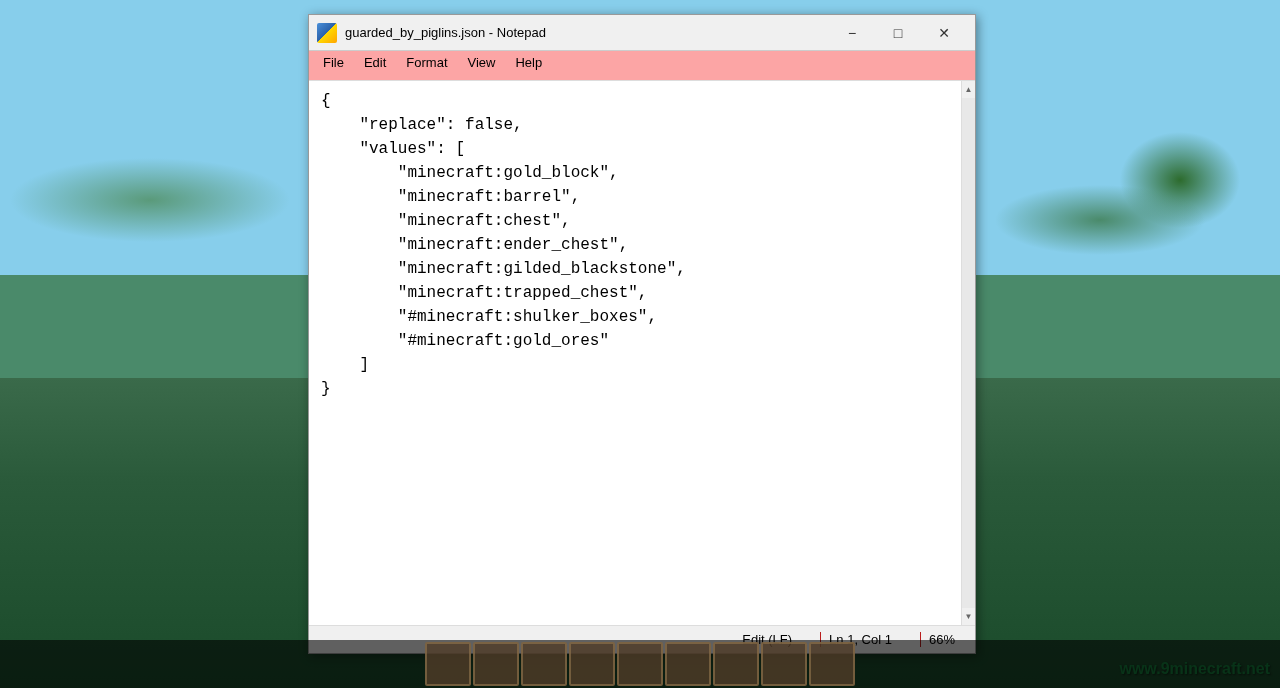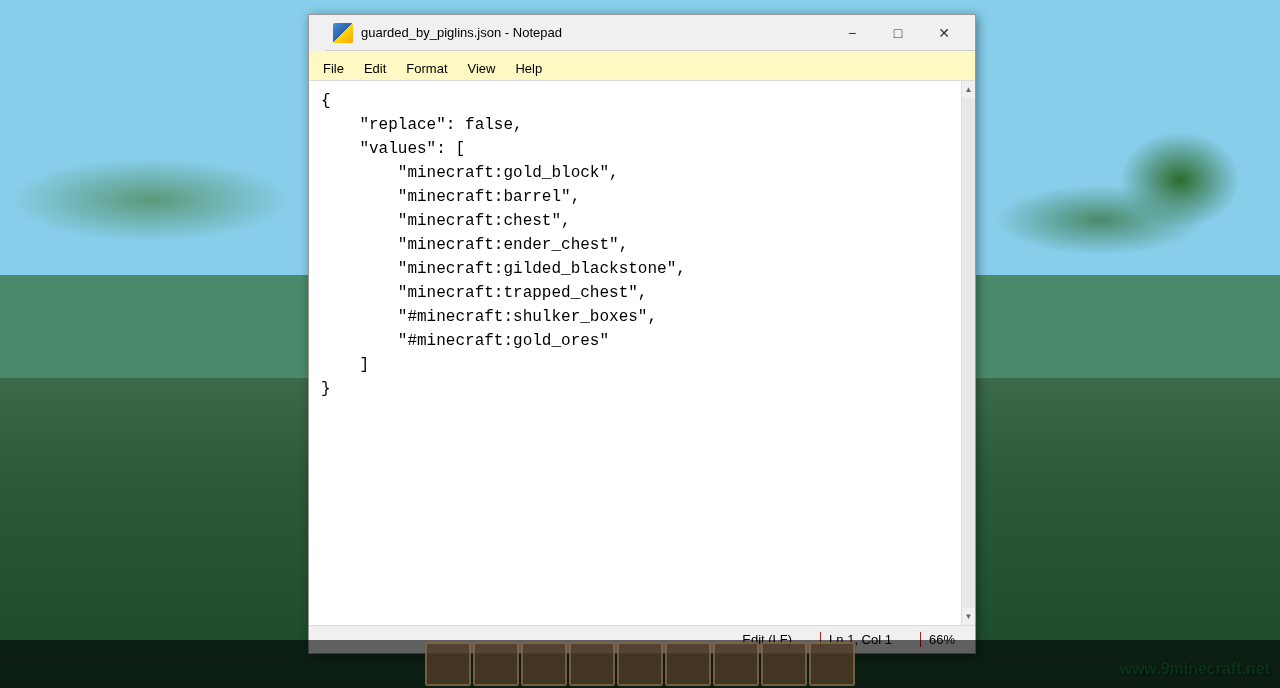--- a/index.html
+++ b/index.html
@@ -45,21 +45,20 @@
 
     
     .title-bar {
       height: 36px;
       background: #f0f0f0;
       display: flex;
       align-items: center;
       padding: 0 8px;
       border-bottom: 1px solid #ccc;
       user-select: none;
-      margin-left: 16px;
     }
 
     .title-bar-icon {
       width: 20px;
       height: 20px;
       margin-right: 8px;
       background: linear-gradient(135deg, #4a90d9 0%, #2a60a9 50%, #ffd700 50%, #ffa500 100%);
       border-radius: 2px;
       flex-shrink: 0;
     }
@@ -85,23 +84,23 @@
       background: transparent;
       border: none;
       cursor: pointer;
       font-size: 14px;
       color: #333;
     }
 
     
     .menu-bar {
       height: 30px;
-      background: #fef9c3;
-      display: flex;
-      align-items: flex-end;
+      background: #fca5a5;
+      display: flex;
+      align-items: flex-start;
       padding: 0 4px;
       border-bottom: 1px solid #ddd;
     }
 
     .menu-item {
       padding: 4px 10px;
       font-size: 13px;
       font-family: 'Segoe UI', Arial, sans-serif;
       color: #000;
       cursor: pointer;

